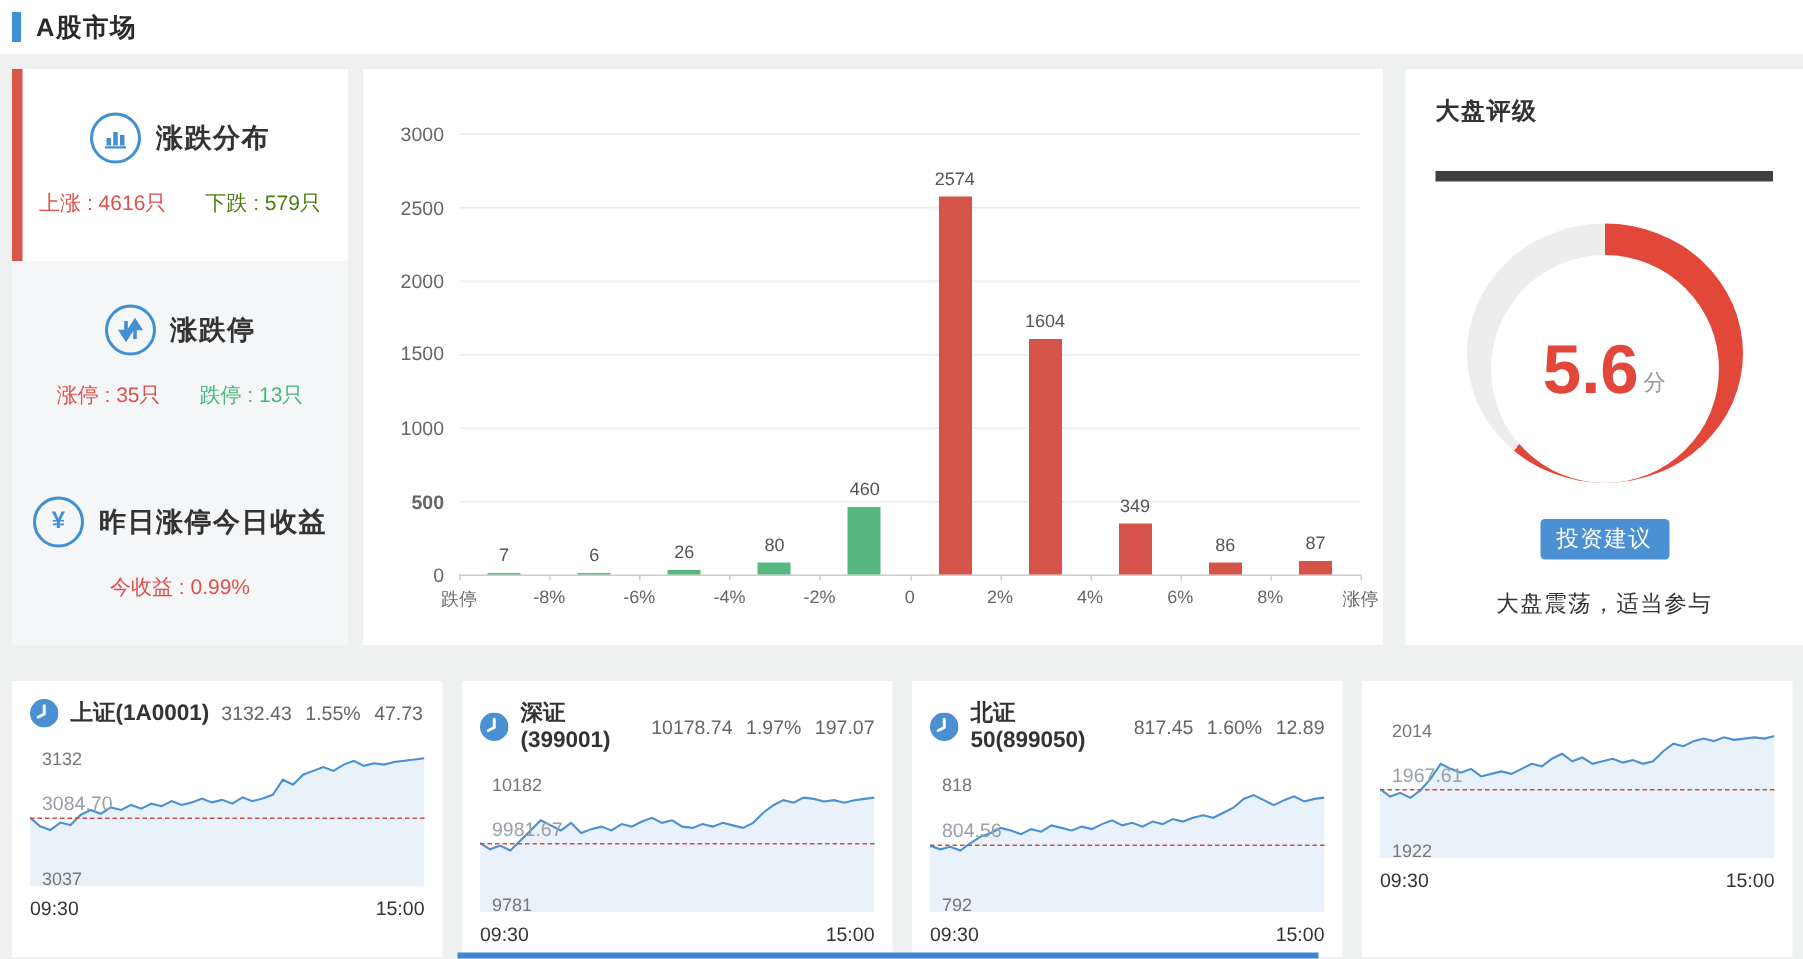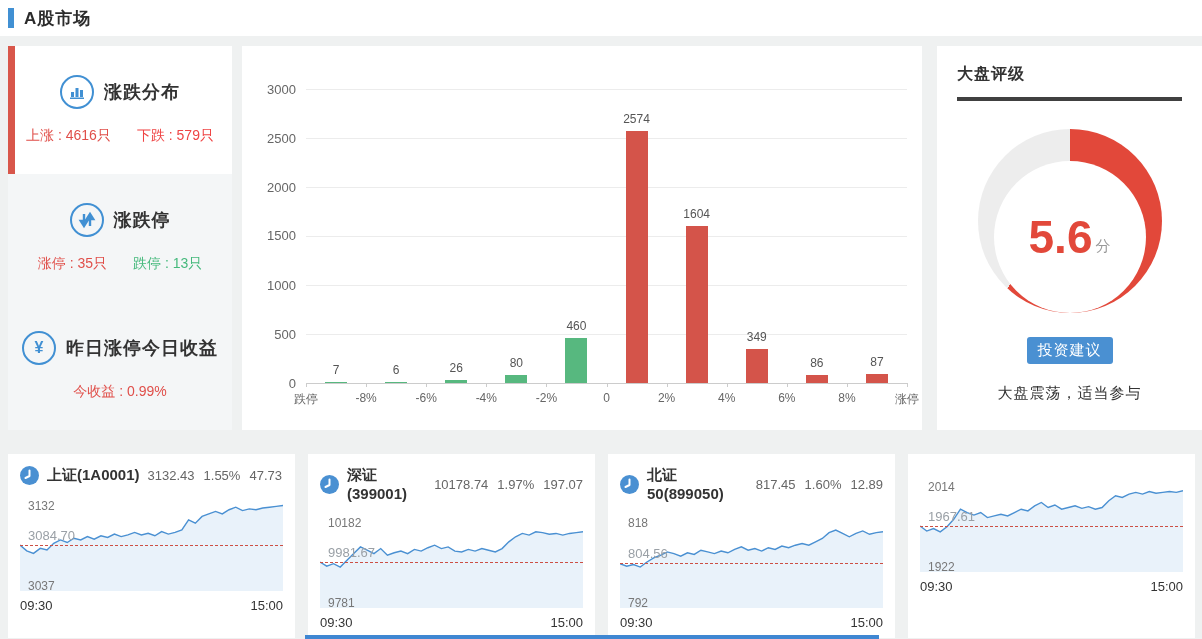--- a/index.html
+++ b/index.html
@@ -31,21 +31,21 @@
   .plot { position:relative; flex:1; height:294px; }
   .grid { position:absolute; left:0; right:0; height:1px; background:#ececec; }
   .grid.axis { background:#ccc; }
   .vtick { position:absolute; width:1px; height:4px; background:#ccc; top:294px; }
   .bar { position:absolute; bottom:0; width:22px; }
   .bar-label { position:absolute; font-size:12px; color:#555; transform:translateX(-50%); white-space:nowrap; }
   .x-label { position:absolute; top:302px; transform:translateX(-50%); font-size:12px; color:#666; white-space:nowrap; }
 
   
   .rating-card { width:265px; background:#fff; margin-left:15px; padding:18px 20px; display:flex; flex-direction:column; align-items:center; }
-  .rating-title { align-self:stretch; font-size:16px; font-weight:bold; color:#333; padding-bottom:12px; border-bottom:4px solid #404040; letter-spacing:1px; }
+  .rating-title { align-self:stretch; font-size:16px; font-weight:bold; color:#333; padding-bottom:29px; border-bottom:7px solid #404040; letter-spacing:1px; }
   .gauge { width:184px; height:184px; border-radius:50%; margin-top:28px; display:flex; align-items:flex-end; justify-content:center; }
   .gauge-inner { width:152px; height:152px; border-radius:50%; background:#fff; display:flex; align-items:center; justify-content:center; }
   .score { font-size:46px; font-weight:bold; color:#e2483a; }
   .unit { font-size:15px; color:#999; margin:18px 0 0 3px; }
   .advice-btn { margin-top:24px; background:#4a90d2; color:#fff; border:none; font-size:15px; padding:4px 11px; border-radius:3px; cursor:pointer; letter-spacing:1px; font-family:inherit; }
   .advice-text { margin-top:20px; font-size:15px; color:#333; letter-spacing:1px; }
 
   
   .bottom-row { display:grid; grid-template-columns:repeat(4,1fr); gap:13px; margin:24px 7px 0 8px; height:180px; }
   .ticker-card { background:#fff; padding:12px 12px 8px 12px; position:relative; }
@@ -85,21 +85,21 @@
                   <rect x="7.5" y="5" width="3" height="9"></rect>
                   <rect x="12" y="7" width="3" height="7"></rect>
                   <rect x="2" y="14.5" width="14" height="1.5"></rect>
                 </g>
               </svg>
             </span>
             <span class="tab-title">涨跌分布</span>
           </div>
           <div class="tab-stats">
             <span style="color: rgb(224, 79, 74);">上涨 : 4616只</span>
-            <span style="color: #ef4444;">下跌 : 579只</span>
+            <span style="color: #4d7c0f;">下跌 : 579只</span>
           </div>
         </div>
         <div class="tab">
           <div class="tab-head">
             <span class="tab-icon">
               <svg width="18" height="18" viewBox="0 0 18 18">
                 <g stroke="#4190d3" stroke-width="2.4" fill="#4190d3">
                   <line x1="6" y1="3" x2="6" y2="11"></line>
                   <polygon points="2.8,10 9.2,10 6,15"></polygon>
                   <line x1="12" y1="15" x2="12" y2="7"></line>
@@ -128,21 +128,21 @@
       </div>
 
     <div class="chart-card">
       <div class="chart-wrap">
         <div class="y-axis" id="yAxis">
             <span style="top: -7px;">3000</span>
             <span style="top: 42px;">2500</span>
             <span style="top: 91px;">2000</span>
             <span style="top: 139px;">1500</span>
             <span style="top: 189px;">1000</span>
-            <span style="top: 238px;">500</span>
+            <span style="top: 238px; font-weight: bold;">500</span>
             <span style="top: 287px;">0</span>
           </div>
         <div class="plot" id="plot">
             <div class="grid" style="top: 0px;"></div>
             <div class="grid" style="top: 49px;"></div>
             <div class="grid" style="top: 98px;"></div>
             <div class="grid" style="top: 147px;"></div>
             <div class="grid" style="top: 196px;"></div>
             <div class="grid" style="top: 245px;"></div>
             <div class="grid axis" style="top: 294px;"></div>

